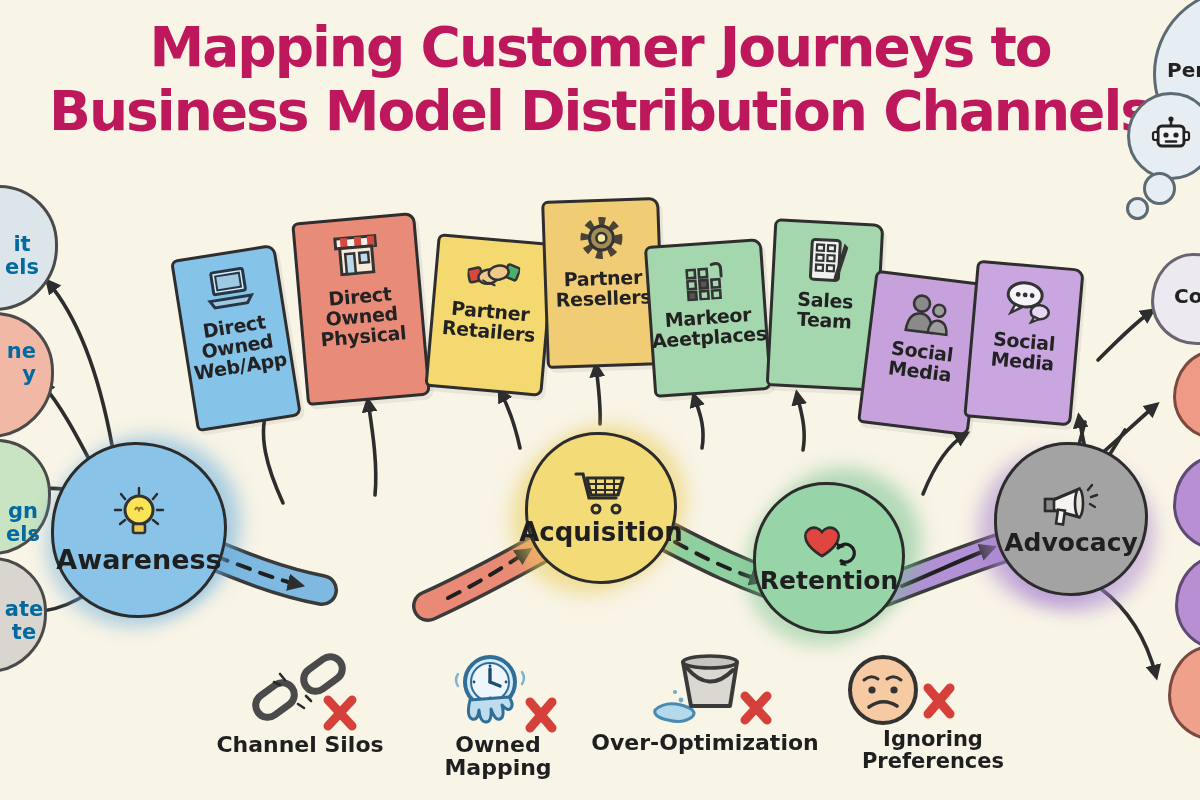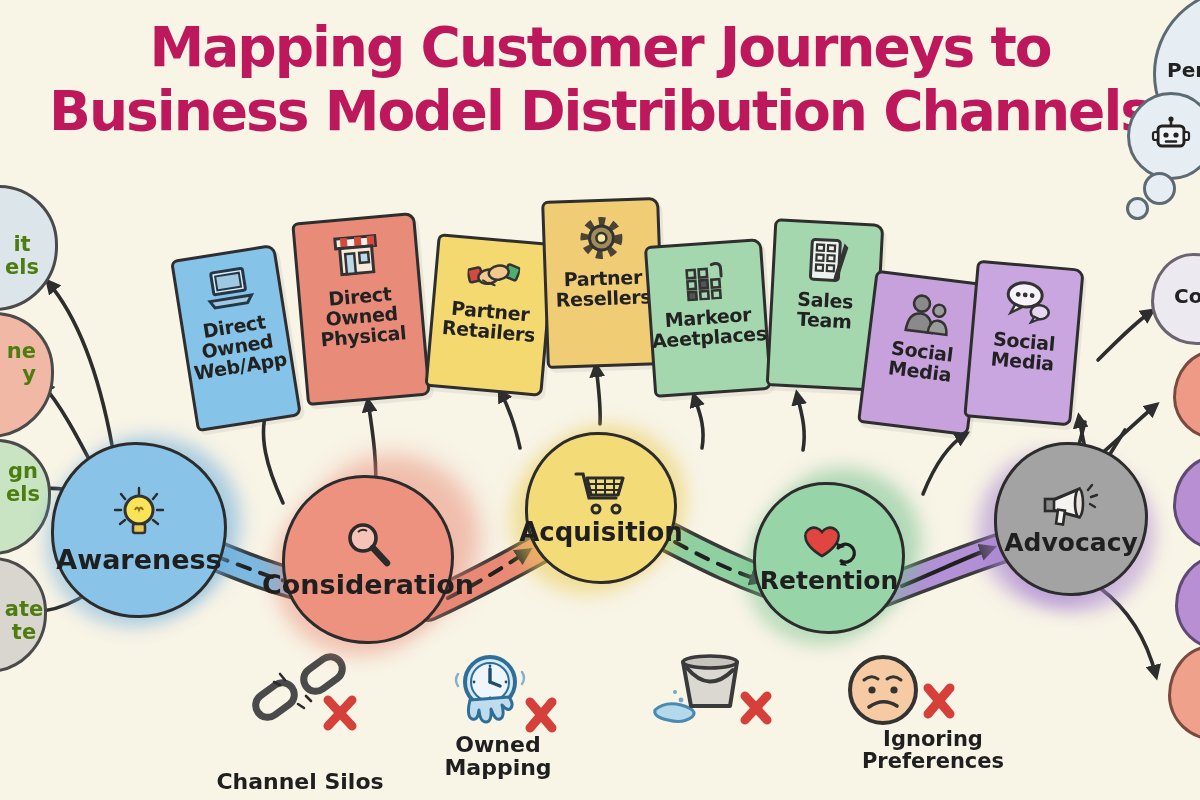--- a/index.html
+++ b/index.html
@@ -16,21 +16,21 @@
         display:flex;flex-direction:column;align-items:center;box-shadow:3px 4px 0 rgba(60,60,60,0.08);}
   .card .clabel{font-weight:bold;font-size:19px;line-height:1.06;text-align:center;color:#222;
                 letter-spacing:-0.3px;margin-top:7px;padding:0 4px;}
   .card svg{margin-top:13px;}
   
   .stage{position:absolute;z-index:4;border:3.5px solid #2c2c2c;border-radius:48% 52% 50% 50%/51% 49% 52% 48%;
          display:flex;flex-direction:column;align-items:center;justify-content:center;}
   .stage .slabel{font-weight:bold;font-size:26px;color:#1f1f1f;white-space:nowrap;margin-top:-2px;}
   
   .lcirc{position:absolute;z-index:2;border:3px solid #4a4a4a;border-radius:50% 48% 52% 50%;}
-  .lfrag{position:absolute;z-index:3;font-weight:bold;font-size:21px;line-height:1.1;text-align:center;color:#4d7c0f;}
+  .lfrag{position:absolute;z-index:3;font-weight:bold;font-size:21px;line-height:1.1;text-align:center;color:#0369a1;}
   
   .blob{position:absolute;z-index:2;border:3px solid #555;border-radius:46% 54% 50% 50%/53% 47% 52% 48%;}
   .bubble{position:absolute;z-index:2;background:#e7eef3;border:3px solid #5c6a73;border-radius:50%;}
   .rtext{position:absolute;z-index:3;font-weight:bold;font-size:20px;color:#222;}
   
   .apicon{position:absolute;z-index:3;}
   .aplabel{position:absolute;z-index:3;font-weight:bold;font-size:22px;line-height:1.05;text-align:center;color:#1f1f1f;}
 </style>
 </head>
 <body>
@@ -203,28 +203,20 @@
         <line x1="12" y1="38" x2="17" y2="34"></line>
           <line x1="50" y1="38" x2="45" y2="34"></line>
       </g>
       <circle cx="31" cy="24" r="14" fill="#f9e356" stroke="#333" stroke-width="3"></circle>
       <path d="M27,24 q2,-5 4,0 q2,-5 4,0" fill="none" stroke="#8a6d1f" stroke-width="2"></path>
       <rect x="25" y="38" width="12" height="9" rx="2" fill="#e8c94e" stroke="#333" stroke-width="2.6"></rect>
     </svg>
     <div class="slabel" style="font-size:27px;">Awareness</div>
   </div>
 
-  <div class="stage" style="left:282px;top:475px;width:166px;height:163px;background:#ee9280;box-shadow:26px -20px 22px rgba(233,138,118,0.5), -8px 12px 18px rgba(233,138,118,0.45);">
-    <svg width="54" height="52" viewBox="0 0 54 52">
-      <circle cx="22" cy="19" r="13" fill="rgba(255,255,255,0.45)" stroke="#2b2b2b" stroke-width="3.6"></circle>
-      <path d="M17,13 q4,-4 9,-1" fill="none" stroke="#2b2b2b" stroke-width="2"></path>
-      <line x1="32" y1="29" x2="46" y2="44" stroke="#2b2b2b" stroke-width="6.5" stroke-linecap="round"></line>
-    </svg>
-    <div class="slabel" style="font-size:27px;">Consideration</div>
-  </div>
 
   <div class="stage" style="left:525px;top:432px;width:146px;height:146px;background:#f3dc77;box-shadow:-14px 10px 18px rgba(235,205,90,0.55), 10px -8px 16px rgba(235,205,90,0.5);">
     <svg width="58" height="50" viewBox="0 0 58 50">
       <path d="M4,5 h7 l6,24 h27" fill="none" stroke="#2b2b2b" stroke-width="3.2" stroke-linecap="round"></path>
       <path d="M15,9 h36 l-5,17 h-27 z" fill="none" stroke="#2b2b2b" stroke-width="3.2" stroke-linejoin="round"></path>
       <path d="M24,9 v17 M33,9 v17 M42,9 v17 M17,15 h32 M19,21 h29" stroke="#2b2b2b" stroke-width="2"></path>
       <circle cx="24" cy="40" r="4" fill="none" stroke="#2b2b2b" stroke-width="3"></circle>
       <circle cx="44" cy="40" r="4" fill="none" stroke="#2b2b2b" stroke-width="3"></circle>
     </svg>
     <div class="slabel">Acquisition</div>
@@ -261,21 +253,21 @@
     <div>els</div>
   </div>
 
   <div class="lcirc" style="left:-72px;top:312px;width:120px;height:120px;background:#f2b8a6;"></div>
   <div class="lfrag" style="left:0;top:340px;width:36px;text-align:right;">
     <div>ne</div>
     <div>y</div>
   </div>
 
   <div class="lcirc" style="left:-65px;top:439px;width:110px;height:110px;background:#c8e4c2;"></div>
-  <div class="lfrag" style="left:0;top:460px;width:46px;">
+  <div class="lfrag" style="left:0;top:500px;width:46px;">
     <div>gn</div>
     <div>els</div>
   </div>
 
   <div class="lcirc" style="left:-69px;top:557px;width:110px;height:110px;background:#d8d6cf;"></div>
   <div class="lfrag" style="left:0;top:598px;width:48px;">
     <div>ate</div>
     <div>te</div>
   </div>
 
@@ -310,21 +302,21 @@
       <line x1="40" y1="22" x2="45" y2="28"></line>
         <line x1="34" y1="30" x2="40" y2="33"></line>
       <line x1="58" y1="52" x2="64" y2="56"></line>
         <line x1="66" y1="44" x2="71" y2="49"></line>
     </g>
     <g stroke="#d6403a" stroke-width="9" stroke-linecap="round">
       <line x1="88" y1="48" x2="112" y2="74"></line>
         <line x1="112" y1="48" x2="88" y2="74"></line>
     </g>
   </svg>
-  <div class="aplabel" style="left:205px;top:770px;width:190px;">Channel Silos</div>
+  <div class="aplabel" style="left:205px;top:733px;width:190px;">Channel Silos</div>
 
   <svg class="apicon" style="left:440px;top:652px;" width="122" height="86" viewBox="0 0 122 86">
     <circle cx="50" cy="30" r="25" fill="#d6eaf5" stroke="#2f6e96" stroke-width="4"></circle>
     <circle cx="50" cy="30" r="19" fill="#eef6fb" stroke="#2f6e96" stroke-width="2"></circle>
     <line x1="50" y1="30" x2="50" y2="17" stroke="#1d4e6e" stroke-width="3.4" stroke-linecap="round"></line>
     <line x1="50" y1="30" x2="60" y2="34" stroke="#1d4e6e" stroke-width="3.4" stroke-linecap="round"></line>
     <g fill="#1d4e6e">
         <circle cx="50" cy="14" r="1.4"></circle>
         <circle cx="66" cy="30" r="1.4"></circle>
         <circle cx="34" cy="30" r="1.4"></circle>
@@ -347,20 +339,21 @@
     <path d="M38,14 L92,14 L85,58 L46,58 Z" fill="#dad8d1" stroke="#3a3a3a" stroke-width="4" stroke-linejoin="round"></path>
     <ellipse cx="65" cy="14" rx="27" ry="6" fill="#c7c5be" stroke="#3a3a3a" stroke-width="3.6"></ellipse>
     <path d="M42,20 Q64,46 88,22" fill="none" stroke="#3a3a3a" stroke-width="4" stroke-linecap="round"></path>
     <circle cx="36" cy="52" r="2.4" fill="#6fa8c8"></circle>
       <circle cx="30" cy="44" r="2" fill="#6fa8c8"></circle>
     <g stroke="#d6403a" stroke-width="9" stroke-linecap="round">
       <line x1="100" y1="48" x2="122" y2="72"></line>
         <line x1="122" y1="48" x2="100" y2="72"></line>
     </g>
   </svg>
+  <div class="aplabel" style="left:590px;top:731px;width:230px;">Over-Optimization</div>
 
   <svg class="apicon" style="left:838px;top:650px;" width="122" height="84" viewBox="0 0 122 84">
     <circle cx="45" cy="40" r="33" fill="#f6caa2" stroke="#333" stroke-width="4"></circle>
     <circle cx="34" cy="40" r="3.6" fill="#333"></circle>
       <circle cx="56" cy="40" r="3.6" fill="#333"></circle>
     <path d="M26,30 q7,-6 14,-1" fill="none" stroke="#333" stroke-width="3" stroke-linecap="round"></path>
     <path d="M49,29 q7,-5 14,1" fill="none" stroke="#333" stroke-width="3" stroke-linecap="round"></path>
     <path d="M31,57 q14,-10 28,-1" fill="none" stroke="#333" stroke-width="3.6" stroke-linecap="round"></path>
     <g stroke="#d6403a" stroke-width="9" stroke-linecap="round">
       <line x1="90" y1="38" x2="112" y2="64"></line>

